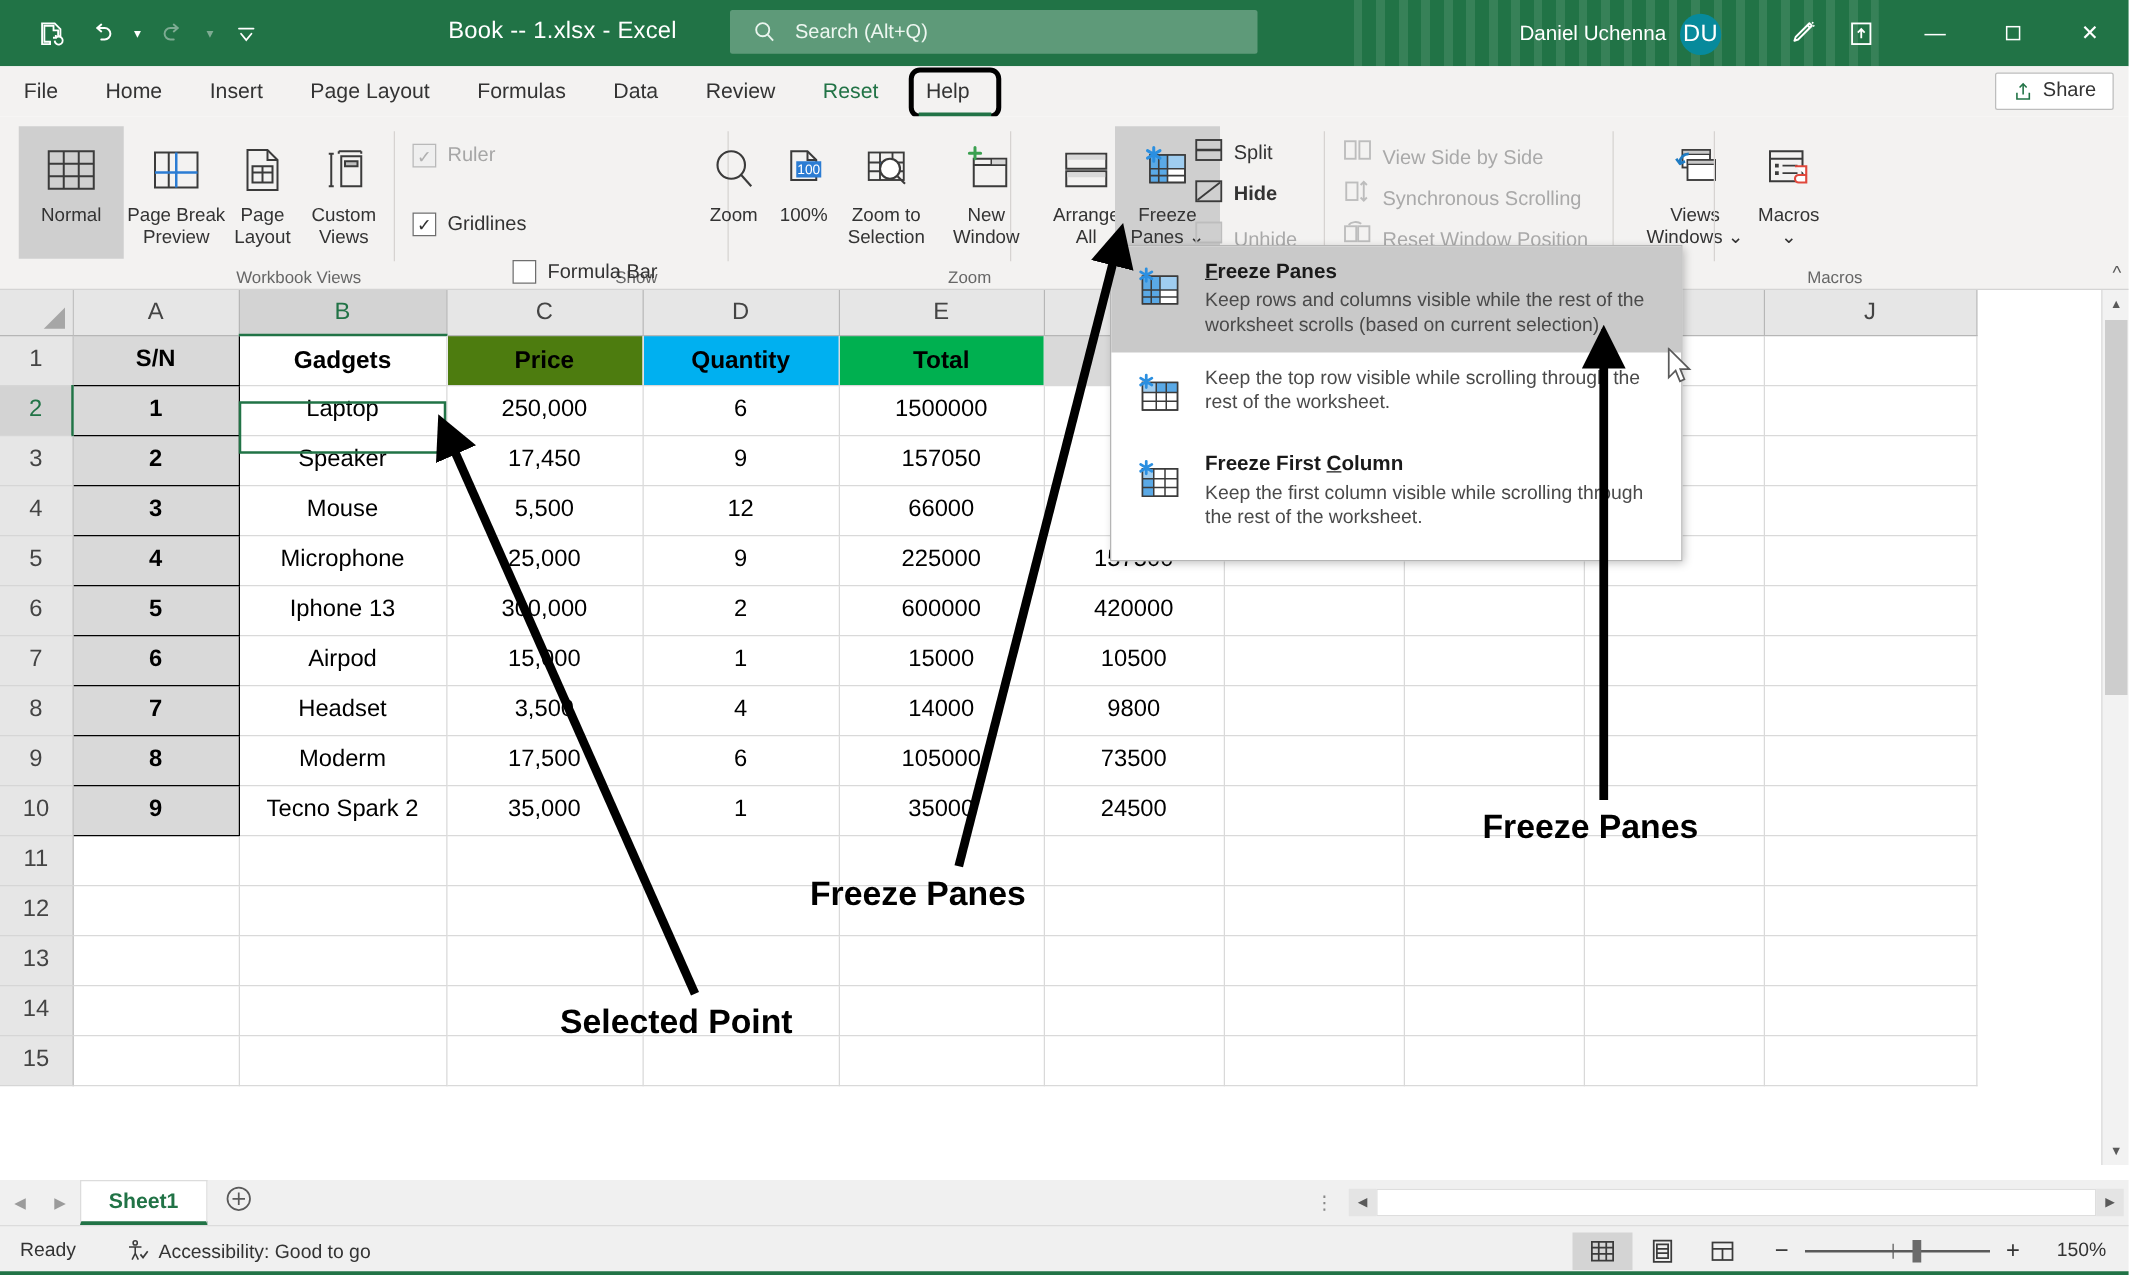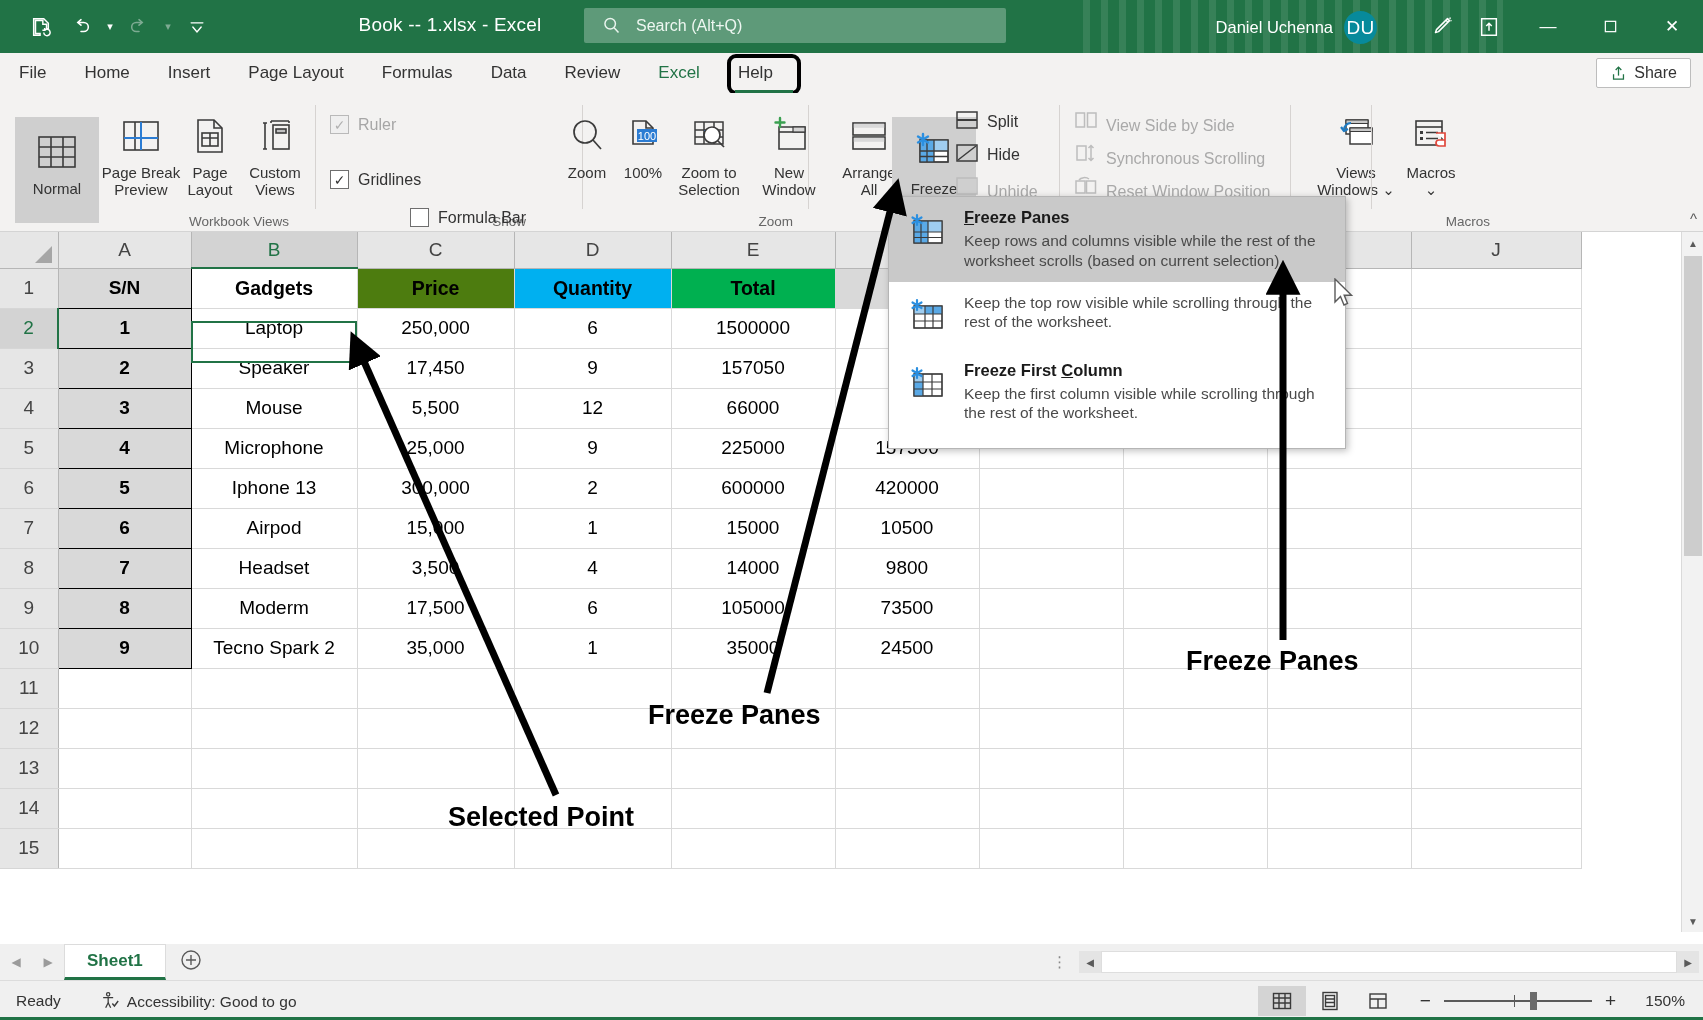--- a/index.html
+++ b/index.html
@@ -95,21 +95,21 @@
   }
   .grp-sep {
     position: absolute; top: 12px; width: 1px; height: 104px; background: #d6d3d1;
   }
   .bigbtn {
     position: absolute; top: 8px; width: 84px; height: 106px;
     display: flex; flex-direction: column; align-items: center;
     font-size: 15px; color: #333; text-align: center; line-height: 1.12;
     padding-top: 6px;
   }
-  .bigbtn.on { background: #cfcfcf; margin-top: 16px; }
+  .bigbtn.on { background: #cfcfcf; }
   .bigbtn .ic { height: 58px; display:flex; align-items:center; justify-content:center; }
   .cbrow {
     position: absolute; display: flex; align-items: center; gap: 9px;
     font-size: 16px; color: #333;
   }
   .cbrow.dim { color: #a6a6a6; }
   .cb {
     width: 19px; height: 19px; border: 1px solid #6e6e6e; background: #fff;
     display: flex; align-items: center; justify-content: center;
     font-size: 14px; color: #333; line-height: 1;
@@ -307,21 +307,21 @@
   </div>
 
   <div class="tabsrow">
     <div class="tab">File</div>
     <div class="tab">Home</div>
     <div class="tab">Insert</div>
     <div class="tab">Page Layout</div>
     <div class="tab">Formulas</div>
     <div class="tab">Data</div>
     <div class="tab">Review</div>
-    <div class="tab active">Excel</div>
+    <div class="tab active">Reset</div>
     <div class="tab">Help</div>
   </div>
   <div class="tab-hl"></div>
   <div class="tab-underline"></div>
 
   <div class="share-btn">
     <svg width="17" height="17" viewBox="0 0 24 24" fill="none" stroke="#217346" stroke-width="1.8">
       <path d="M5 13v7h14v-7"></path>
         <path d="M12 15V3"></path>
         <path d="M8 7l4-4 4 4"></path>
@@ -508,21 +508,21 @@
 
       <div class="smallbtn" style="left:146px; top:16px;">
         <span>
           <svg width="24" height="22" viewBox="0 0 24 22" fill="none" stroke="#3b3b3b" stroke-width="1.5">
               <rect x="2" y="3" width="20" height="16"></rect>
               <path d="M2 11h20" stroke-width="2"></path>
             </svg>
         </span>
         <span>Split</span>
       </div>
-      <div class="smallbtn" style="left:146px; top:49px;">
+      <div class="smallbtn" style="left:146px; top:49px;font-weight:bold;">
         <span>
           <svg width="24" height="22" viewBox="0 0 24 22" fill="none" stroke="#3b3b3b" stroke-width="1.5">
               <rect x="2" y="3" width="20" height="16"></rect>
               <path d="M3 18L21 4"></path>
             </svg>
         </span>
         <span>Hide</span>
       </div>
       <div class="smallbtn dim" style="left:146px; top:82px;">
         <span>

